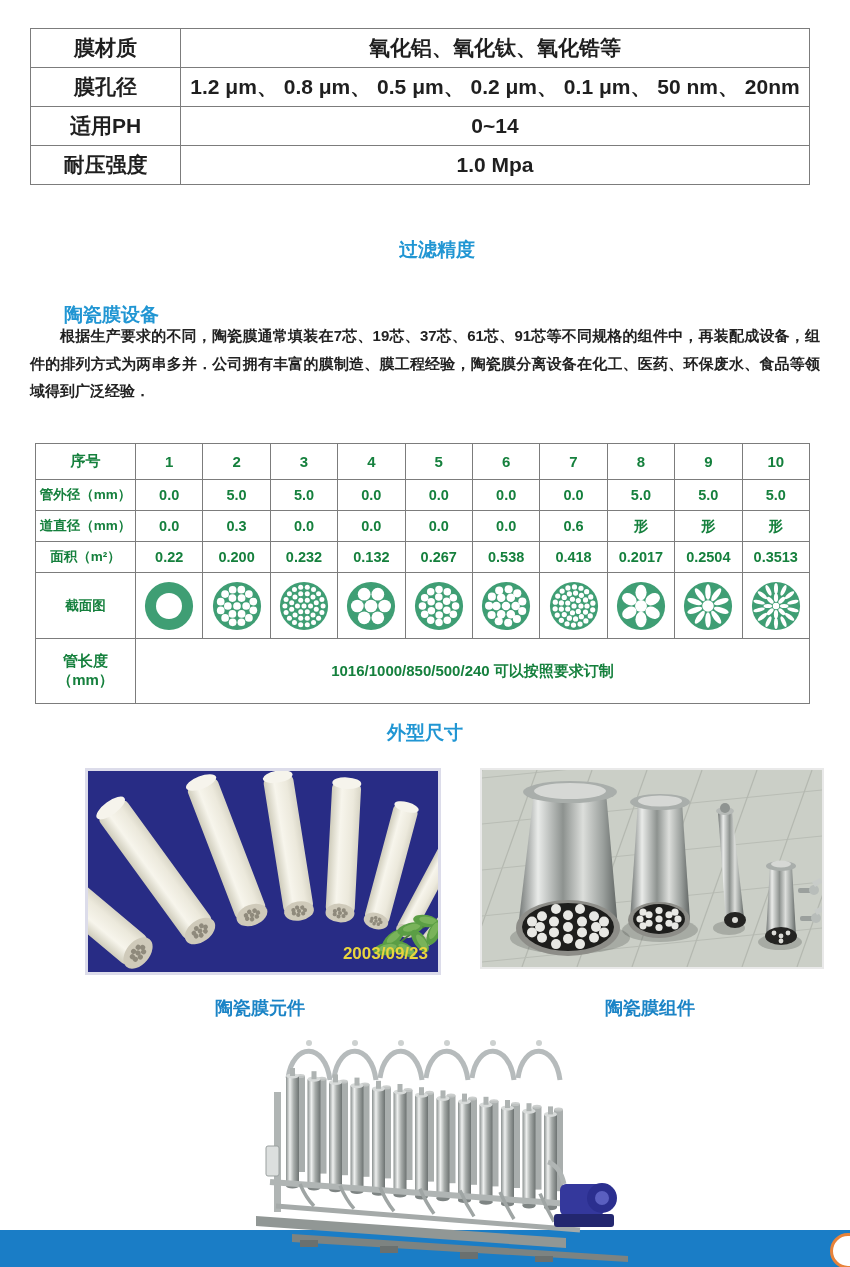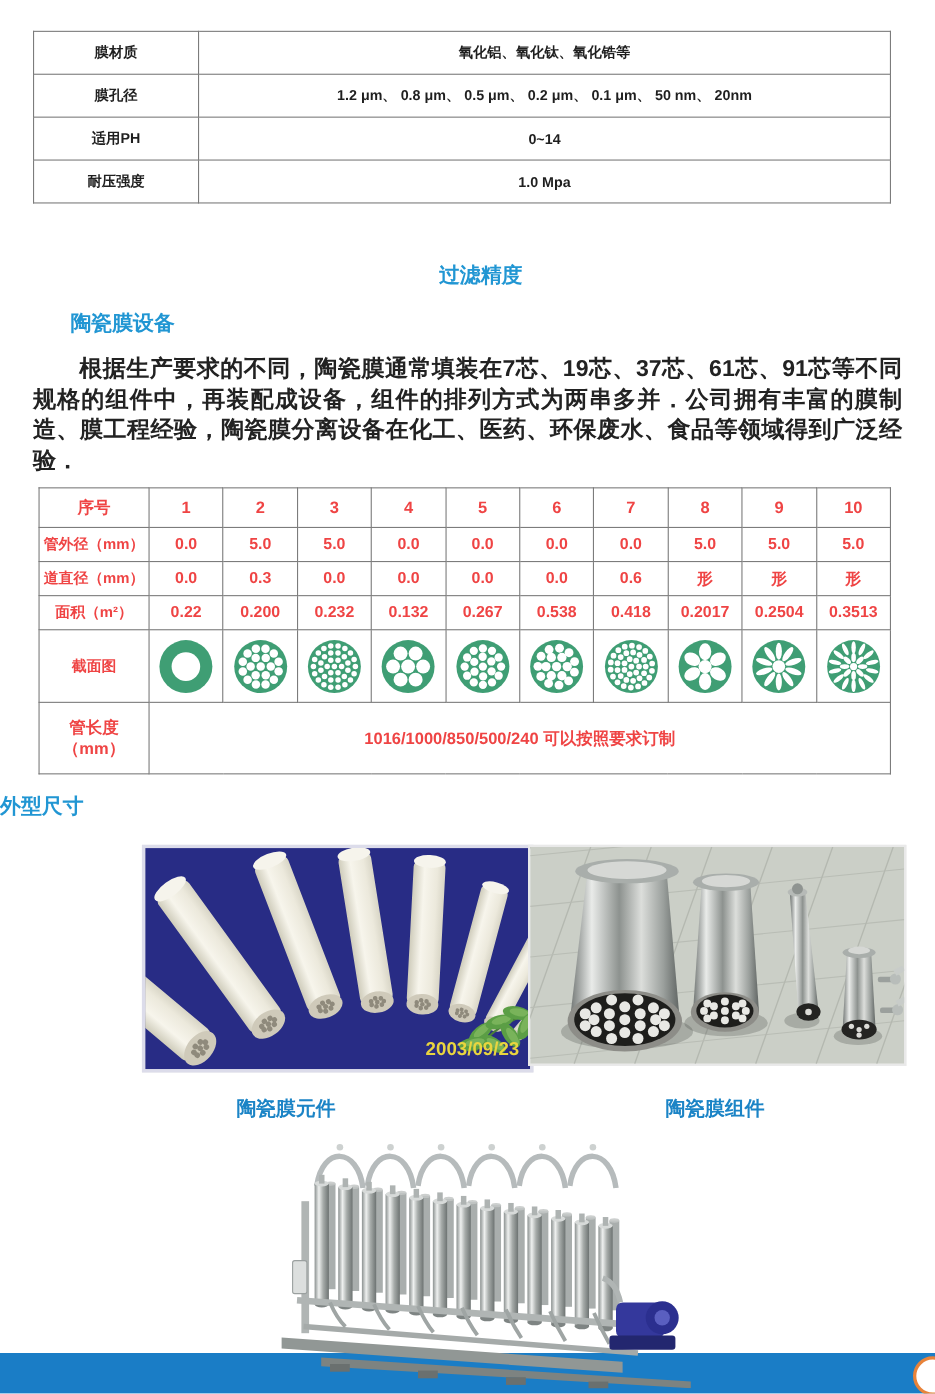--- a/index.html
+++ b/index.html
@@ -3,49 +3,49 @@
 <meta charset="utf-8">
 <style>
   html,body{margin:0;padding:0;background:#fff;}
   body{width:850px;height:1267px;position:relative;font-family:"Liberation Sans","DejaVu Sans",sans-serif;color:#1c1c1c;}
   .page{position:absolute;inset:0;overflow:hidden;background:#fff;}
   table{border-collapse:collapse;}
   td{border:1px solid #7c7c7c;text-align:center;vertical-align:middle;}
 
   
   .spec{position:absolute;left:30px;top:28px;width:780px;table-layout:fixed;}
-  .spec td{height:36px;font-size:13px;font-weight:bold;color:#1f1f1f;}
+  .spec td{height:36px;font-size:21px;font-weight:bold;color:#1f1f1f;}
   .spec col.c-lbl{width:150px;}
 
   
   .h-blue{color:#2196d3;font-weight:bold;font-size:19px;}
   .h-filter{position:absolute;top:237px;left:12px;width:100%;text-align:center;}
-  .h-equip{position:absolute;top:281px;left:64px;}
-  .h-dims{position:absolute;top:720px;left:0;width:100%;}
+  .h-equip{position:absolute;top:302px;left:64px;}
+  .h-dims{position:absolute;top:720px;left:0;width:100%;text-align:center;}
 
   
-  .para{position:absolute;top:322px;left:30px;width:790px;font-size:21px;line-height:27.5px;
+  .para{position:absolute;top:322px;left:30px;width:790px;font-size:15px;line-height:27.5px;
         font-weight:600;color:#222;text-align:justify;}
   .para p{margin:0;text-indent:2em;}
 
   
   .model{position:absolute;left:35px;top:443px;width:775px;table-layout:fixed;}
-  .model td{font-weight:bold;color:#ef4444;font-size:14.5px;text-align:center;}
+  .model td{font-weight:bold;color:#15803d;font-size:14.5px;text-align:center;}
   .model col.c-lbl{width:100px;}
   .model tr.r-head td{height:33px;font-size:15px;}
   .model tr.r-val td{height:28px;}
   .model td.rowlbl{font-size:13.5px;}
   .model tr.r-sec td{height:63px;}
   .model tr.r-len td{height:62px;font-size:15px;}
   .model .xsec svg{display:block;margin:0 auto;}
 
   
   .photo{position:absolute;top:768px;background:#eee;}
   .photo svg{display:block;}
-  .photo-left{left:85px;width:350px;height:201px;border:3px solid #dcdcea;margin-left:44px;}
+  .photo-left{left:85px;width:350px;height:201px;border:3px solid #dcdcea;}
   .photo-right{left:480px;width:340px;height:197px;border:2px solid #e9e9e9;}
   .caption{position:absolute;top:996px;font-size:18px;font-weight:bold;color:#1b84c6;text-align:center;}
   .cap-left{left:85px;width:350px;}
   .cap-right{left:480px;width:340px;}
 
   
   .band{position:absolute;left:0;top:1230px;width:850px;height:37px;background:#1a7dc6;z-index:1;}
   .machine{position:absolute;left:230px;top:1034px;width:420px;height:228px;z-index:2;}
   .corner-circle{position:absolute;top:1233px;right:-16px;width:30px;height:30px;border-radius:50%;
         background:#fff;border:3px solid #e8833a;z-index:3;}

